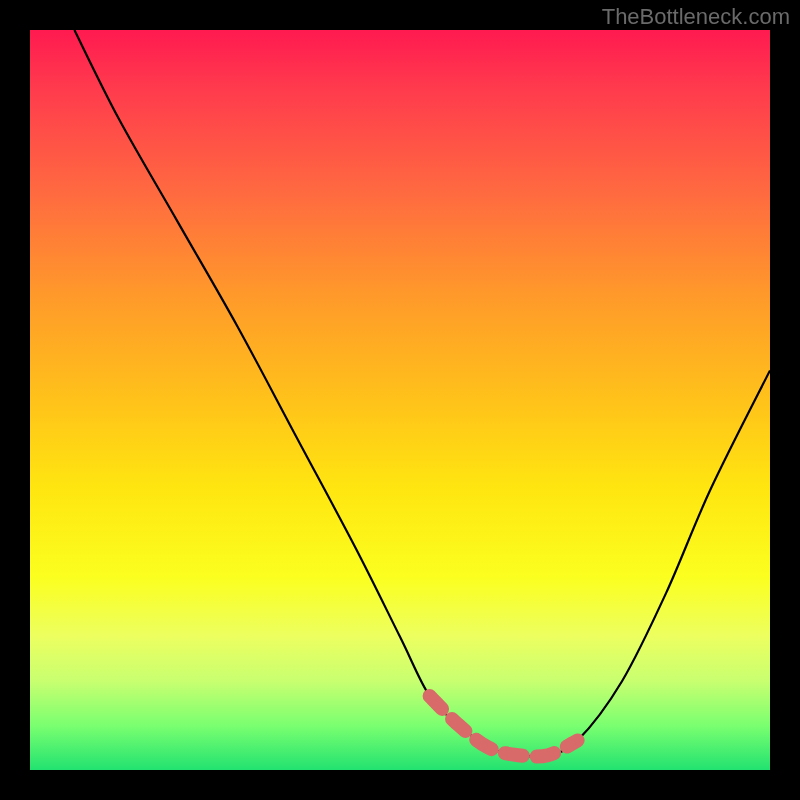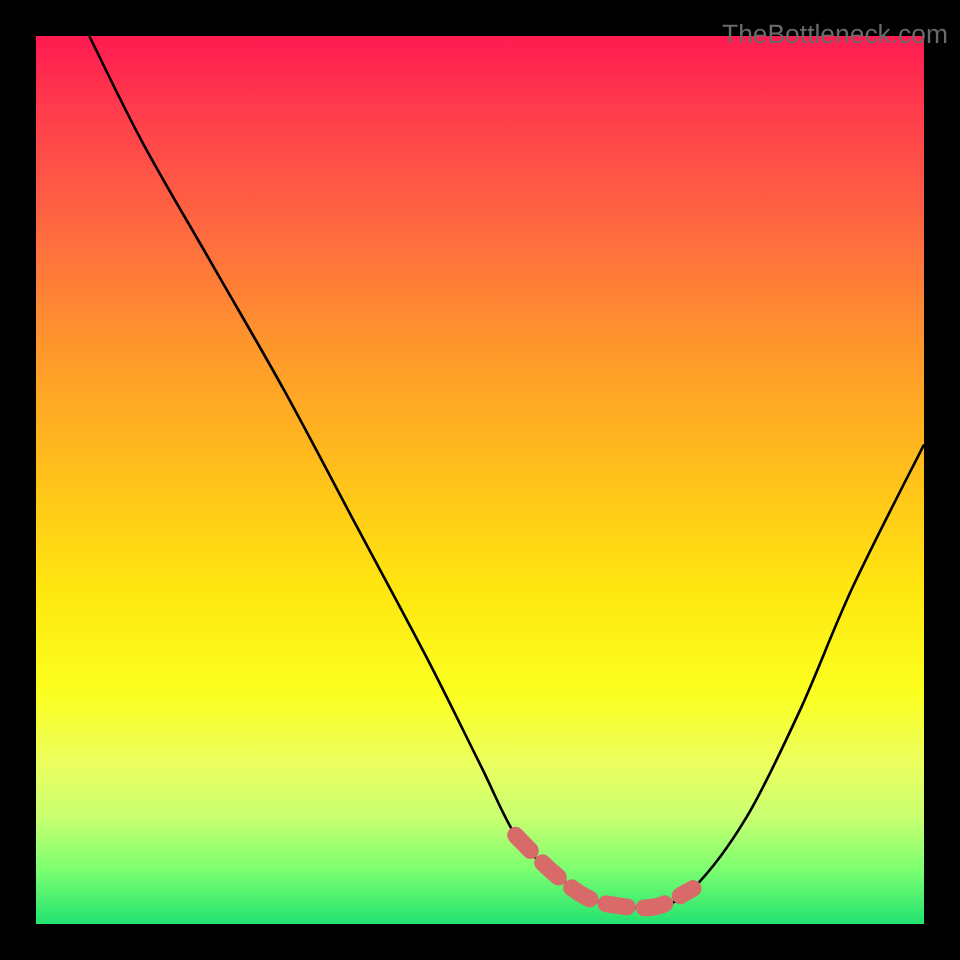--- a/index.html
+++ b/index.html
@@ -6,21 +6,21 @@
   body {
     width: 800px;
     height: 800px;
     background: #000;
     position: relative;
     font-family: Arial, sans-serif;
     overflow: hidden;
   }
   .watermark {
     position: absolute;
-    top: 16px;
+    top: 4px;
     right: 10px;
     color: #6a6a6a;
     font-size: 22px;
     font-weight: 500;
     z-index: 10;
   }
   .plot-area {
     position: absolute;
     left: 30px;
     top: 30px;

